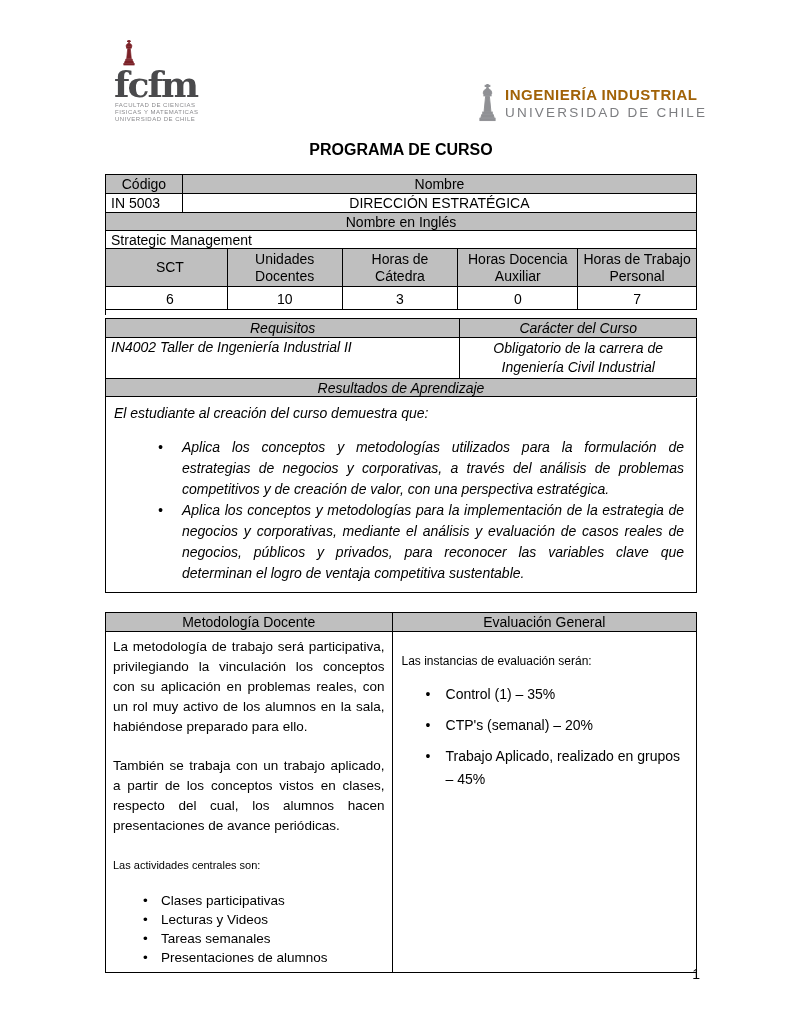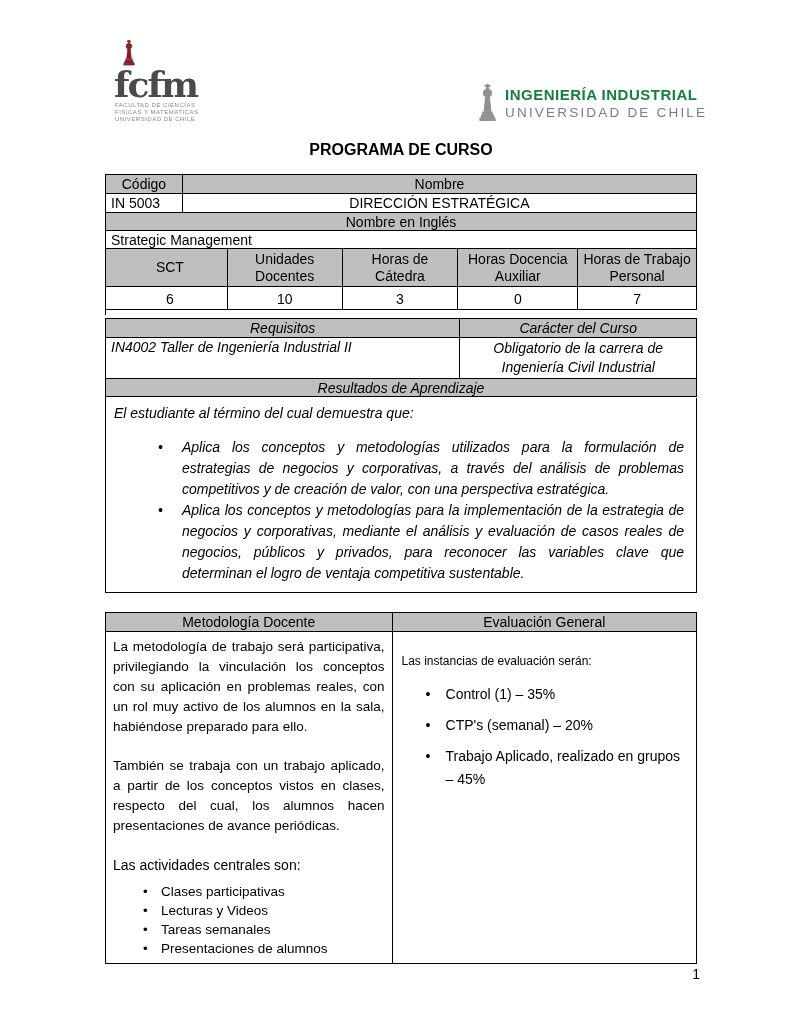--- a/index.html
+++ b/index.html
@@ -15,21 +15,21 @@
   .logo-fcfm .tower { display:block; margin:0 auto 0 14px; }
   .fcfm-word {
     font-family:"DejaVu Serif", serif;
     font-weight:bold; font-size:36px; line-height:36px; color:#4a4a4c;
     letter-spacing:-2px; text-align:left; margin-left:6px;
   }
   .fcfm-sub { font-size:6px; color:#8a8a8d; letter-spacing:.5px; text-align:left; margin-left:7px; line-height:7px; }
 
   .logo-dii { position:absolute; left:478px; top:84px; display:flex; align-items:center; }
   .logo-dii .tower { margin-right:8px; }
-  .dii-line1 { font-size:15px; font-weight:bold; color:#15803d; letter-spacing:.5px; line-height:18px; }
+  .dii-line1 { font-size:15px; font-weight:bold; color:#a16207; letter-spacing:.5px; line-height:18px; }
   .dii-line2 { font-size:13.5px; color:#7c7d80; letter-spacing:2.2px; line-height:17px; }
 
   
   .doc-title {
     position:absolute; left:105px; top:141px; width:592px;
     text-align:center; font-weight:bold; font-size:16px;
   }
 
   
   .tbl { position:absolute; left:105px; width:592px; border-top:1px solid #000; border-left:1px solid #000; }
@@ -71,21 +71,21 @@
   }
   .result-list li::before { content:"•"; position:absolute; left:6px; }
 
   
   #tbl2 { top:612px; }
   .c-met { width:287px; }
   .c-eva { width:305px; }
   .r-t2head { height:19px; }
   .t2-body { min-height:305px; padding:5px 7px; }
   .met-par { font-size:13.5px; line-height:20px; text-align:justify; margin-bottom:19px; }
-  .met-intro { font-size:14px; line-height:20px; margin-bottom:7px; }
+  .met-intro { font-size:11px; line-height:20px; margin-bottom:16px; }
   .met-list { list-style:none; margin-left:28px; }
   .met-list li { position:relative; padding-left:20px; font-size:13.5px; line-height:19px; }
   .met-list li::before { content:"•"; position:absolute; left:2px; }
   .eva-intro { font-size:12px; line-height:20px; margin:14px 0 12px 2px; }
   .eva-list { list-style:none; margin-left:24px; }
   .eva-list li { position:relative; padding-left:22px; font-size:14px; line-height:23px; margin-bottom:8px; }
   .eva-list li::before { content:"•"; position:absolute; left:2px; }
 
   
   .page-number { position:absolute; left:670px; top:966px; width:30px; text-align:right; font-size:14px; }
@@ -171,21 +171,21 @@
   </div>
   <div class="row r-reqval">
     <div class="cell c-req">IN4002 Taller de Ingeniería Industrial II</div>
     <div class="cell c-car c-car-val">Obligatorio de la carrera de Ingeniería Civil Industrial</div>
   </div>
   <div class="row r-resulthead">
     <div class="cell gray r-full center">Resultados de Aprendizaje</div>
   </div>
   <div class="row">
     <div class="cell result-cell">
-      <div class="result-intro">El estudiante al término del cual demuestra que:</div>
+      <div class="result-intro">El estudiante al creación del curso demuestra que:</div>
       <ul class="result-list">
         <li>Aplica los conceptos y metodologías utilizados para la formulación de estrategias de negocios y corporativas, a través del análisis de problemas competitivos y de creación de valor, con una perspectiva estratégica.</li>
         <li>Aplica los conceptos y metodologías para la implementación de la estrategia de negocios y corporativas, mediante el análisis y evaluación de casos reales de negocios, públicos y privados, para reconocer las variables clave que determinan el logro de ventaja competitiva sustentable.</li>
       </ul>
     </div>
   </div>
 </div>
 
 <div class="tbl" id="tbl2">
   <div class="row r-t2head">

